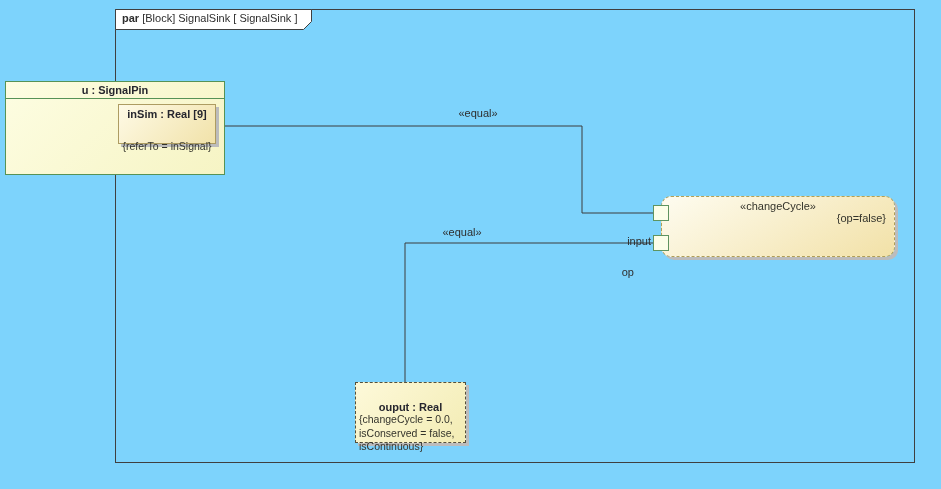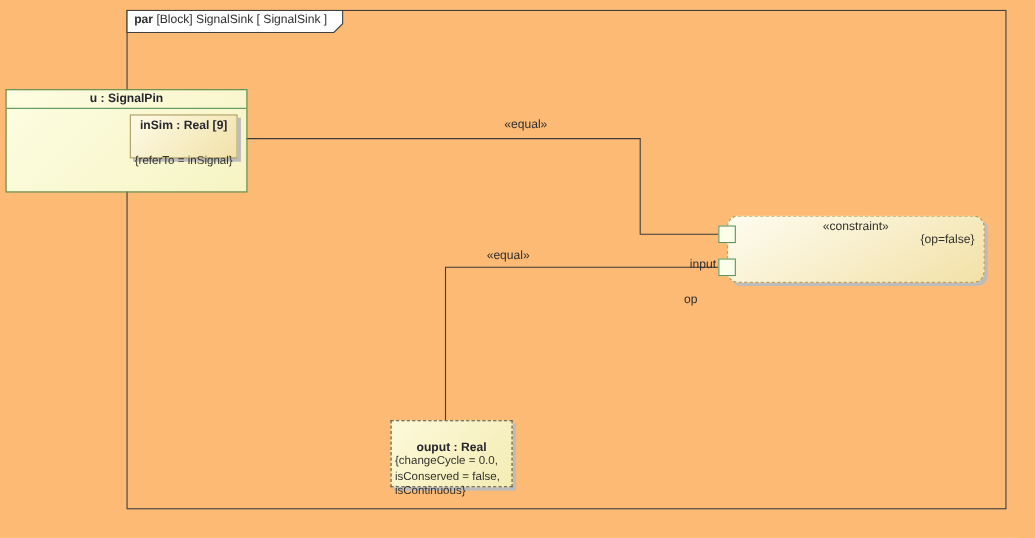--- a/index.html
+++ b/index.html
@@ -1,17 +1,17 @@
 <!DOCTYPE html>
 <html><head>
 <meta charset="utf-8">
 <style>
   html,body { margin:0; padding:0; background:#ffffff; }
   .canvas {
-    position:relative; width:941px; height:489px; background:#fdba74;
+    position:relative; width:941px; height:489px; background:#7dd3fc;
     font-family:"Liberation Sans", sans-serif; color:#33332b; overflow:hidden;
   }
   .abs { position:absolute; }
   svg.layer { position:absolute; left:0; top:0; width:941px; height:489px; }
 
   
   .tab-text { left:122px; top:12px; font-size:11px; white-space:nowrap; color:#2e2e2e; }
   .tab-text .kw { font-weight:bold; }
 
   
@@ -94,21 +94,21 @@
 
   <div class="abs val-box insim">
     <div class="t">inSim : Real [9]</div>
     <div class="n">{referTo = inSignal}</div>
   </div>
 
   <div class="abs conn-label eq1">«equal»</div>
   <div class="abs conn-label eq2">«equal»</div>
 
   <div class="abs constraint-box">
-    <div class="st">«constraint»</div>
+    <div class="st">«changeCycle»</div>
     <div class="p">{op=false}</div>
   </div>
 
   <div class="abs port-label input">input</div>
   <div class="abs port input"></div>
   <div class="abs port-label op">op</div>
   <div class="abs port op"></div>
 
   <div class="abs output-box">
     <div class="t">ouput : Real</div>

